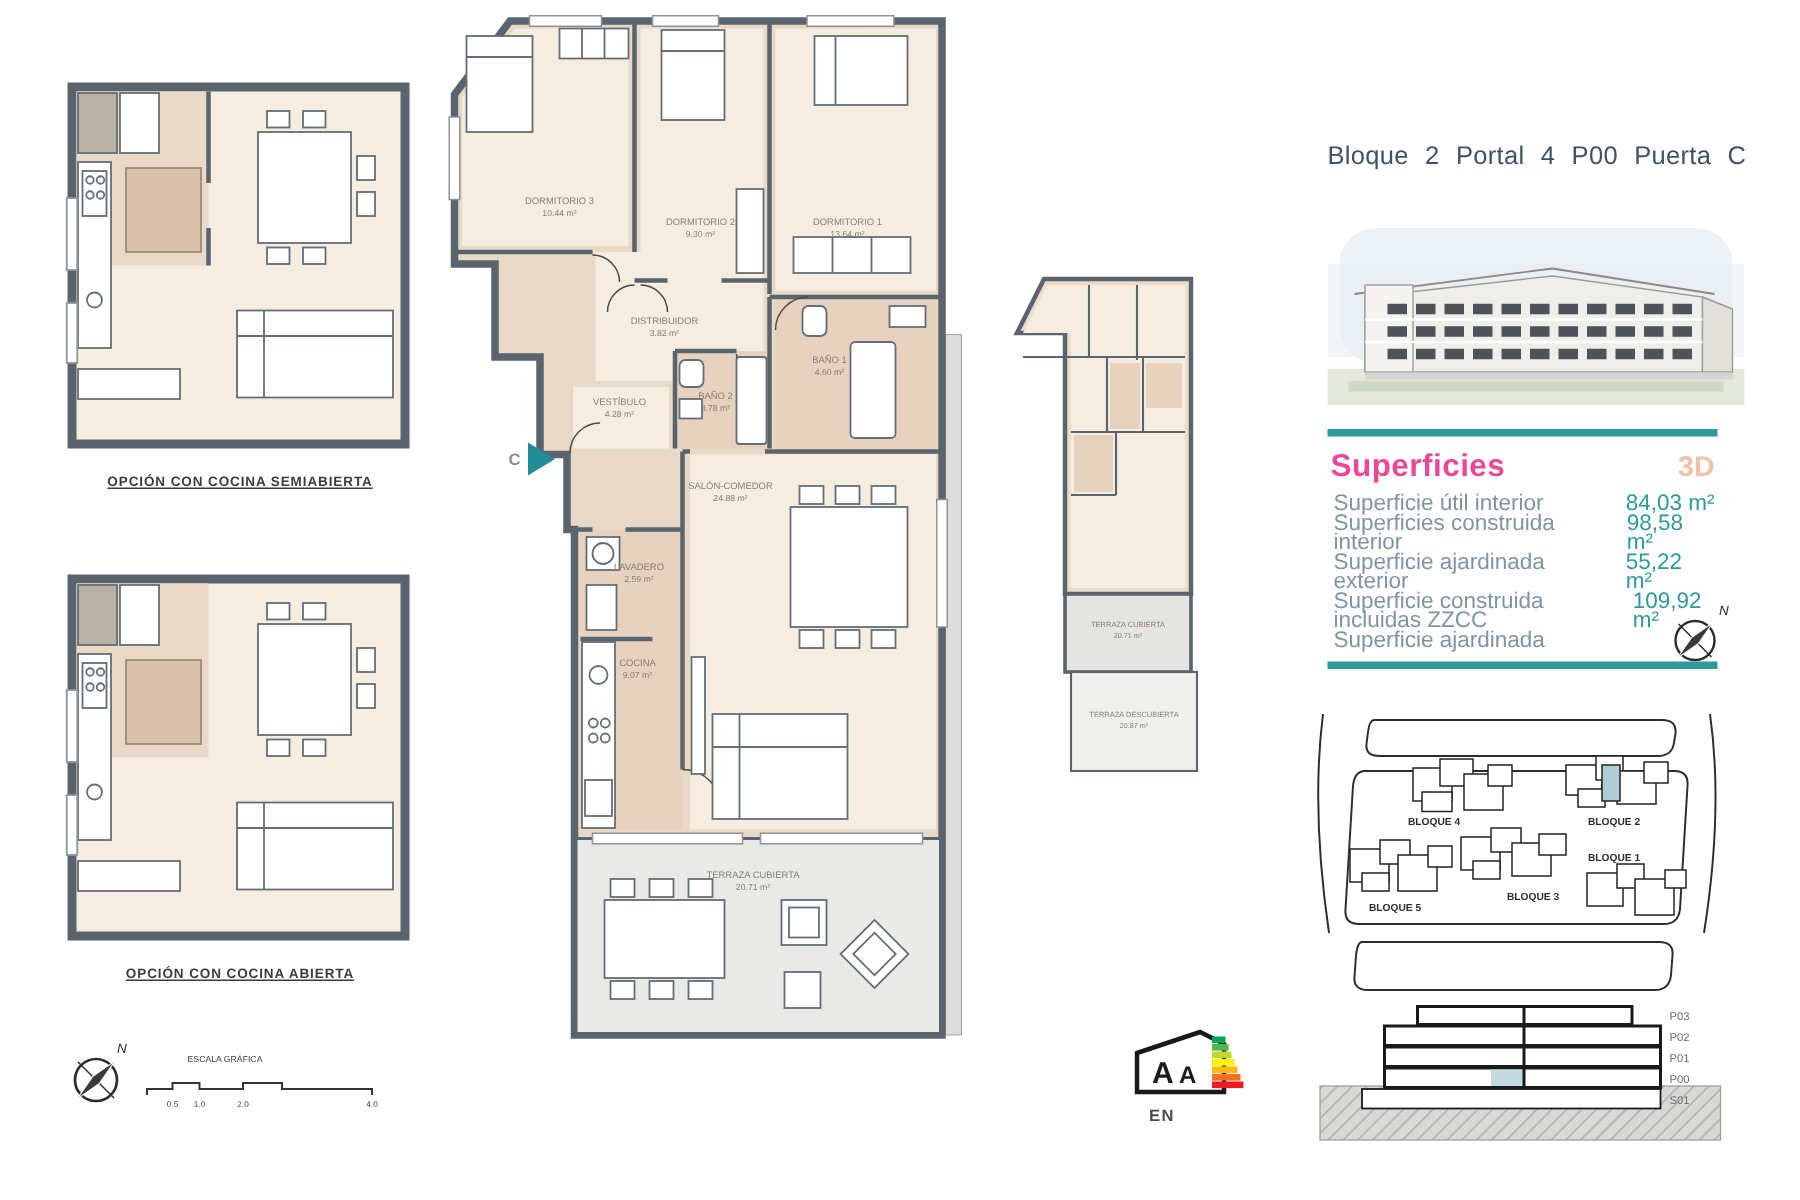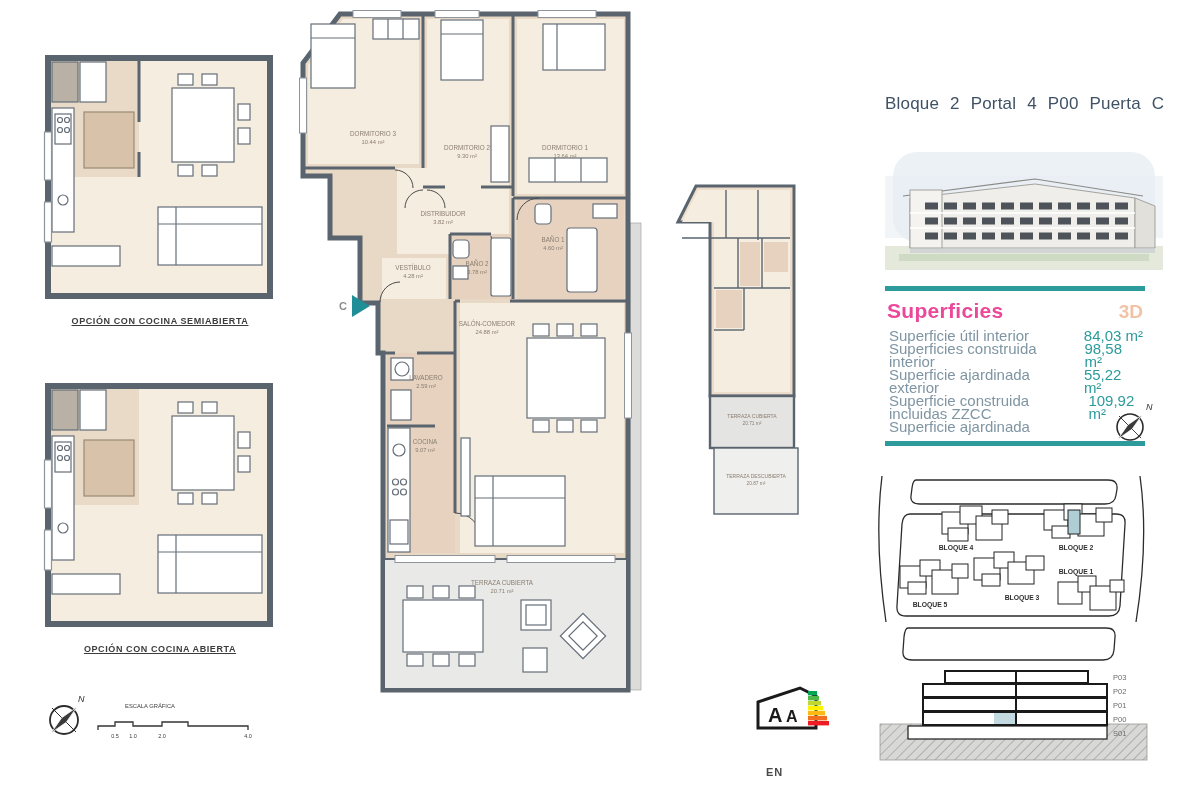--- a/index.html
+++ b/index.html
@@ -12,21 +12,21 @@
   .sup-panel{left:885px;top:286px;width:260px;}
   .sup-bar{height:5px;background:#2d9b9b;}
   .sup-head{display:flex;justify-content:space-between;align-items:baseline;padding:8px 2px 4px 2px;}
   .sup-head .h{font-size:21px;font-weight:bold;color:#ec4899;letter-spacing:.3px;}
   .sup-head .b3d{font-size:19px;font-weight:bold;color:#f2c2a6;}
   .sup-rows{padding:2px 2px 8px 4px;}
   .sup-row{display:flex;justify-content:space-between;font-size:15px;line-height:13px;color:#7f95a3;}
   .sup-row .v{color:#2d9b9b;}
   .option-caption{width:240px;text-align:center;font-size:9px;font-weight:bold;
                   color:#3c3c3c;letter-spacing:.6px;text-decoration:underline;}
-  .en-label{font-size:11px;font-weight:bold;color:#4a4a4a;letter-spacing:1px;margin-top:28px;}
+  .en-label{font-size:11px;font-weight:bold;color:#4a4a4a;letter-spacing:1px;}
   svg text{font-family:"Liberation Sans", sans-serif;}
   .room-name{font-size:6.3px;fill:#8a7e70;text-anchor:middle;}
   .room-area{font-size:5.8px;fill:#8a7e70;text-anchor:middle;}
   .blk-label{font-size:6.8px;font-weight:bold;fill:#2e2e2e;text-anchor:middle;}
   .lvl-label{font-size:7.5px;fill:#6b6b6b;}
   .tick-label{font-size:5.5px;fill:#3c3c3c;text-anchor:middle;}
   .n-label{font-size:9px;font-style:italic;fill:#2c2c2c;}
 </style>
 </head>
 <body>

